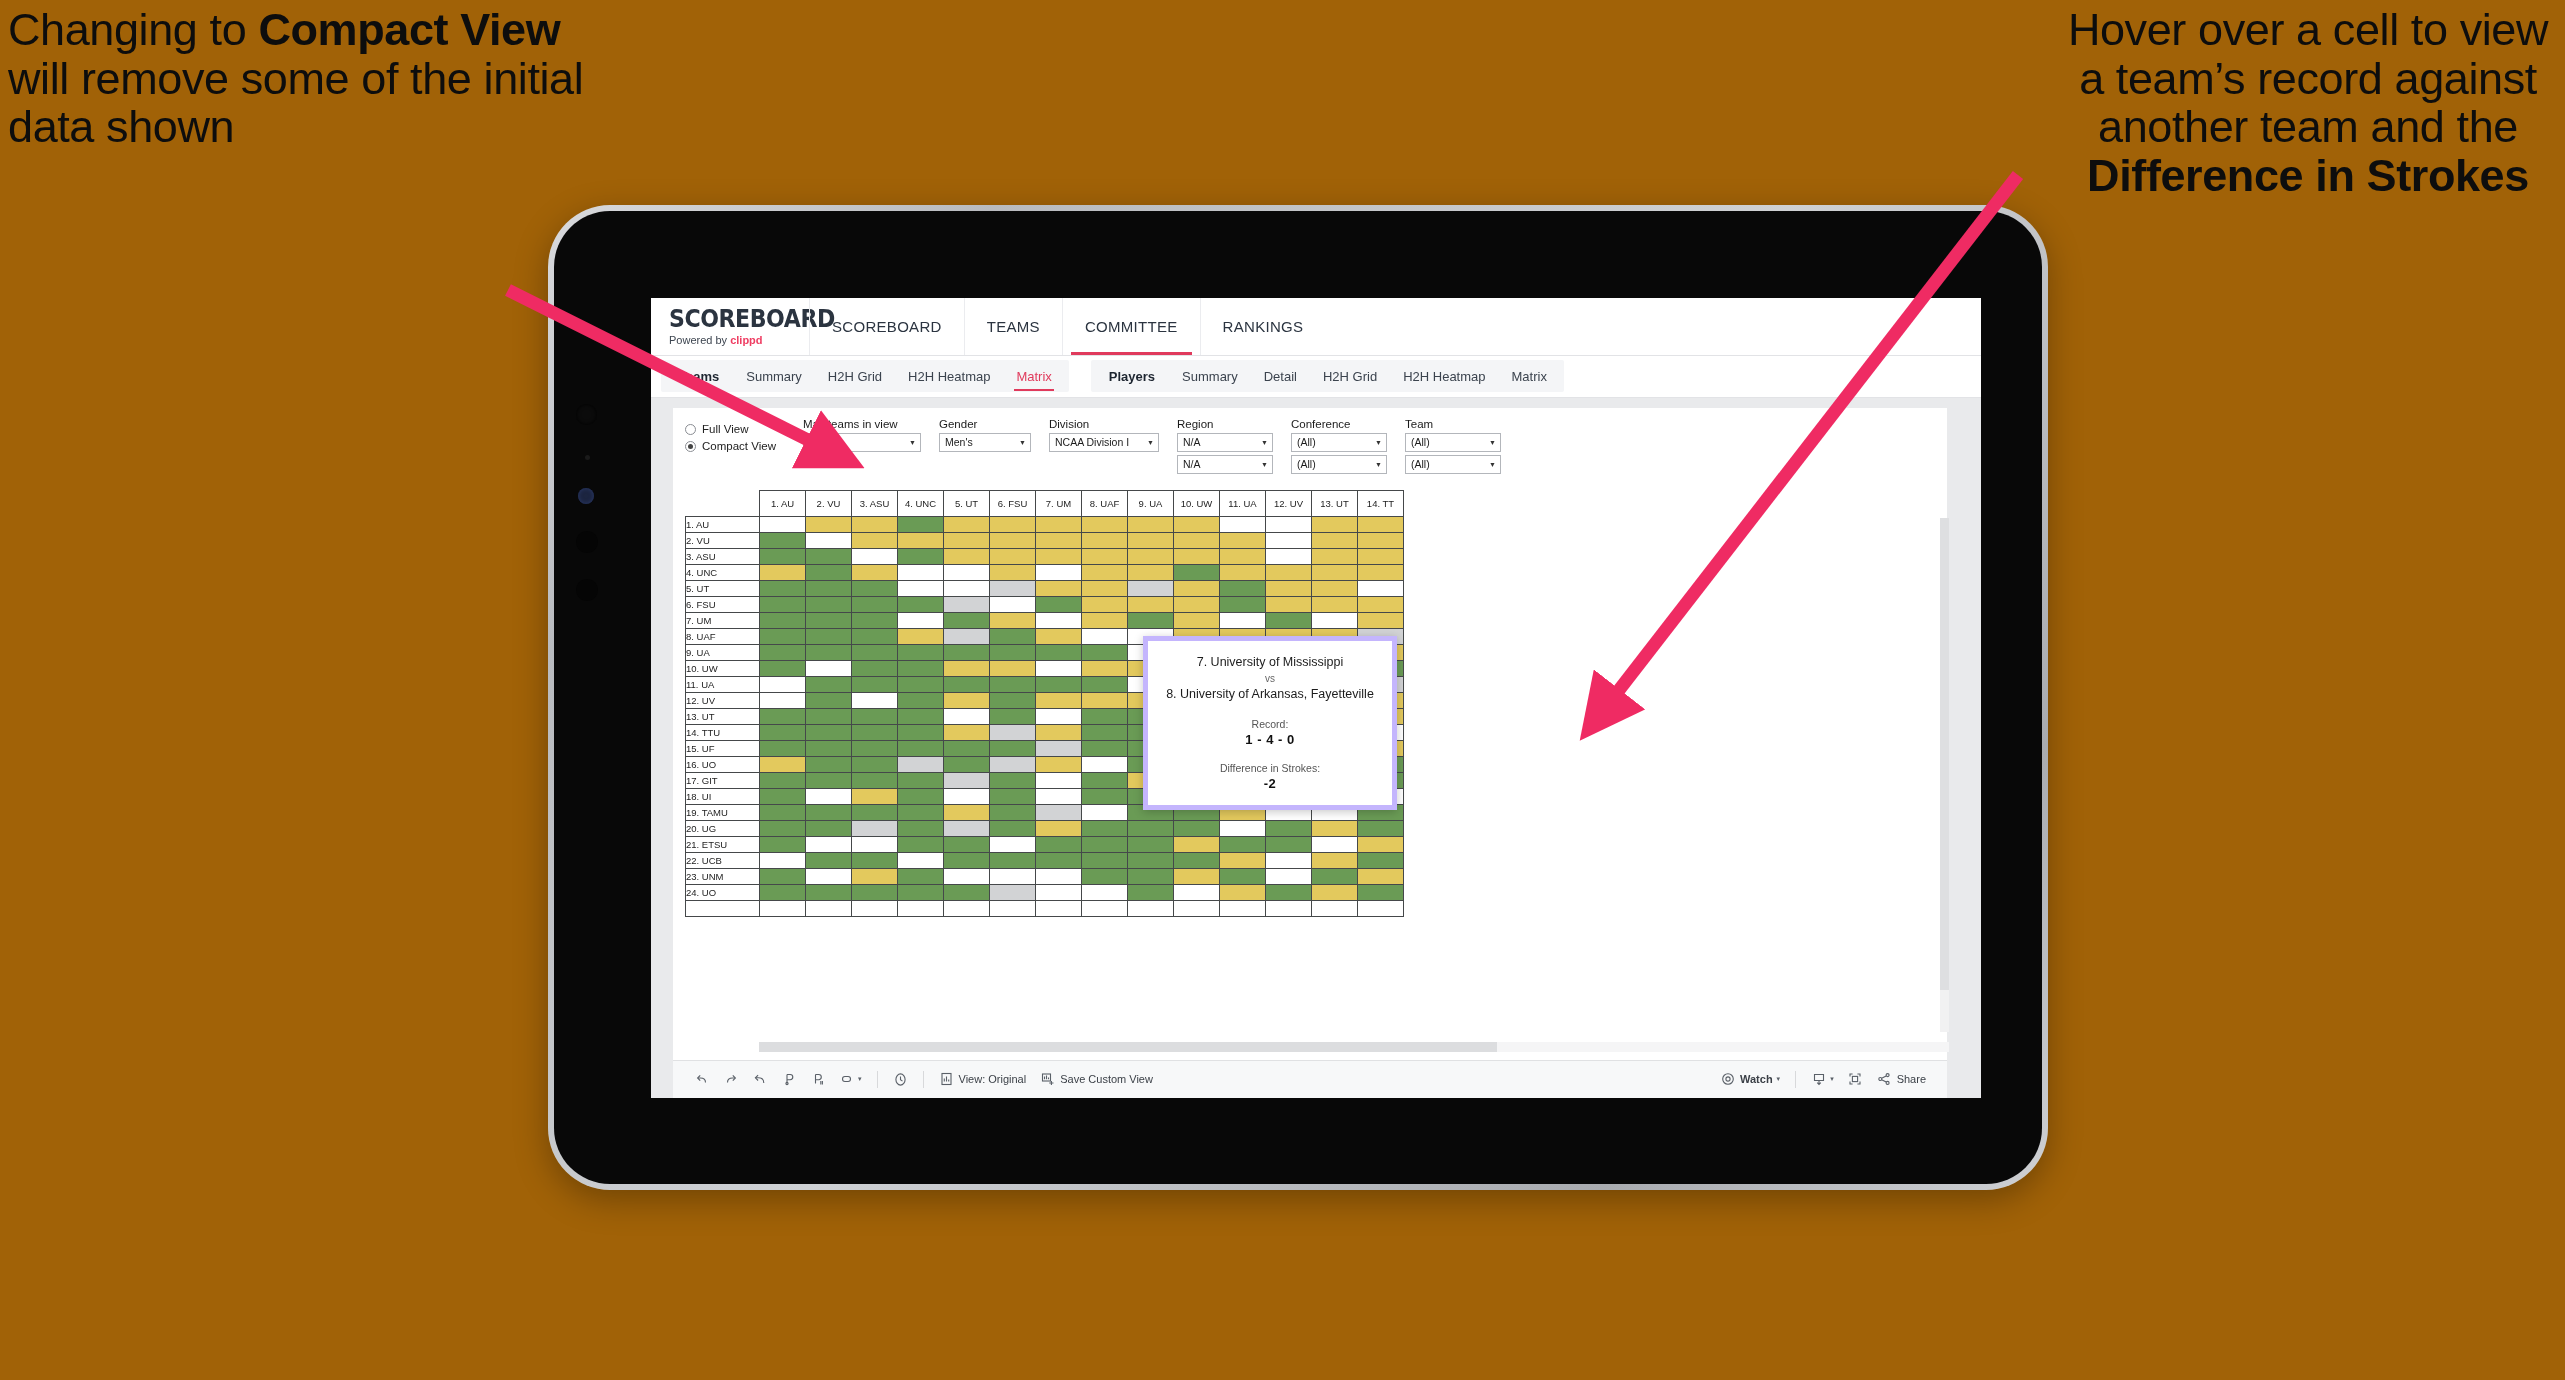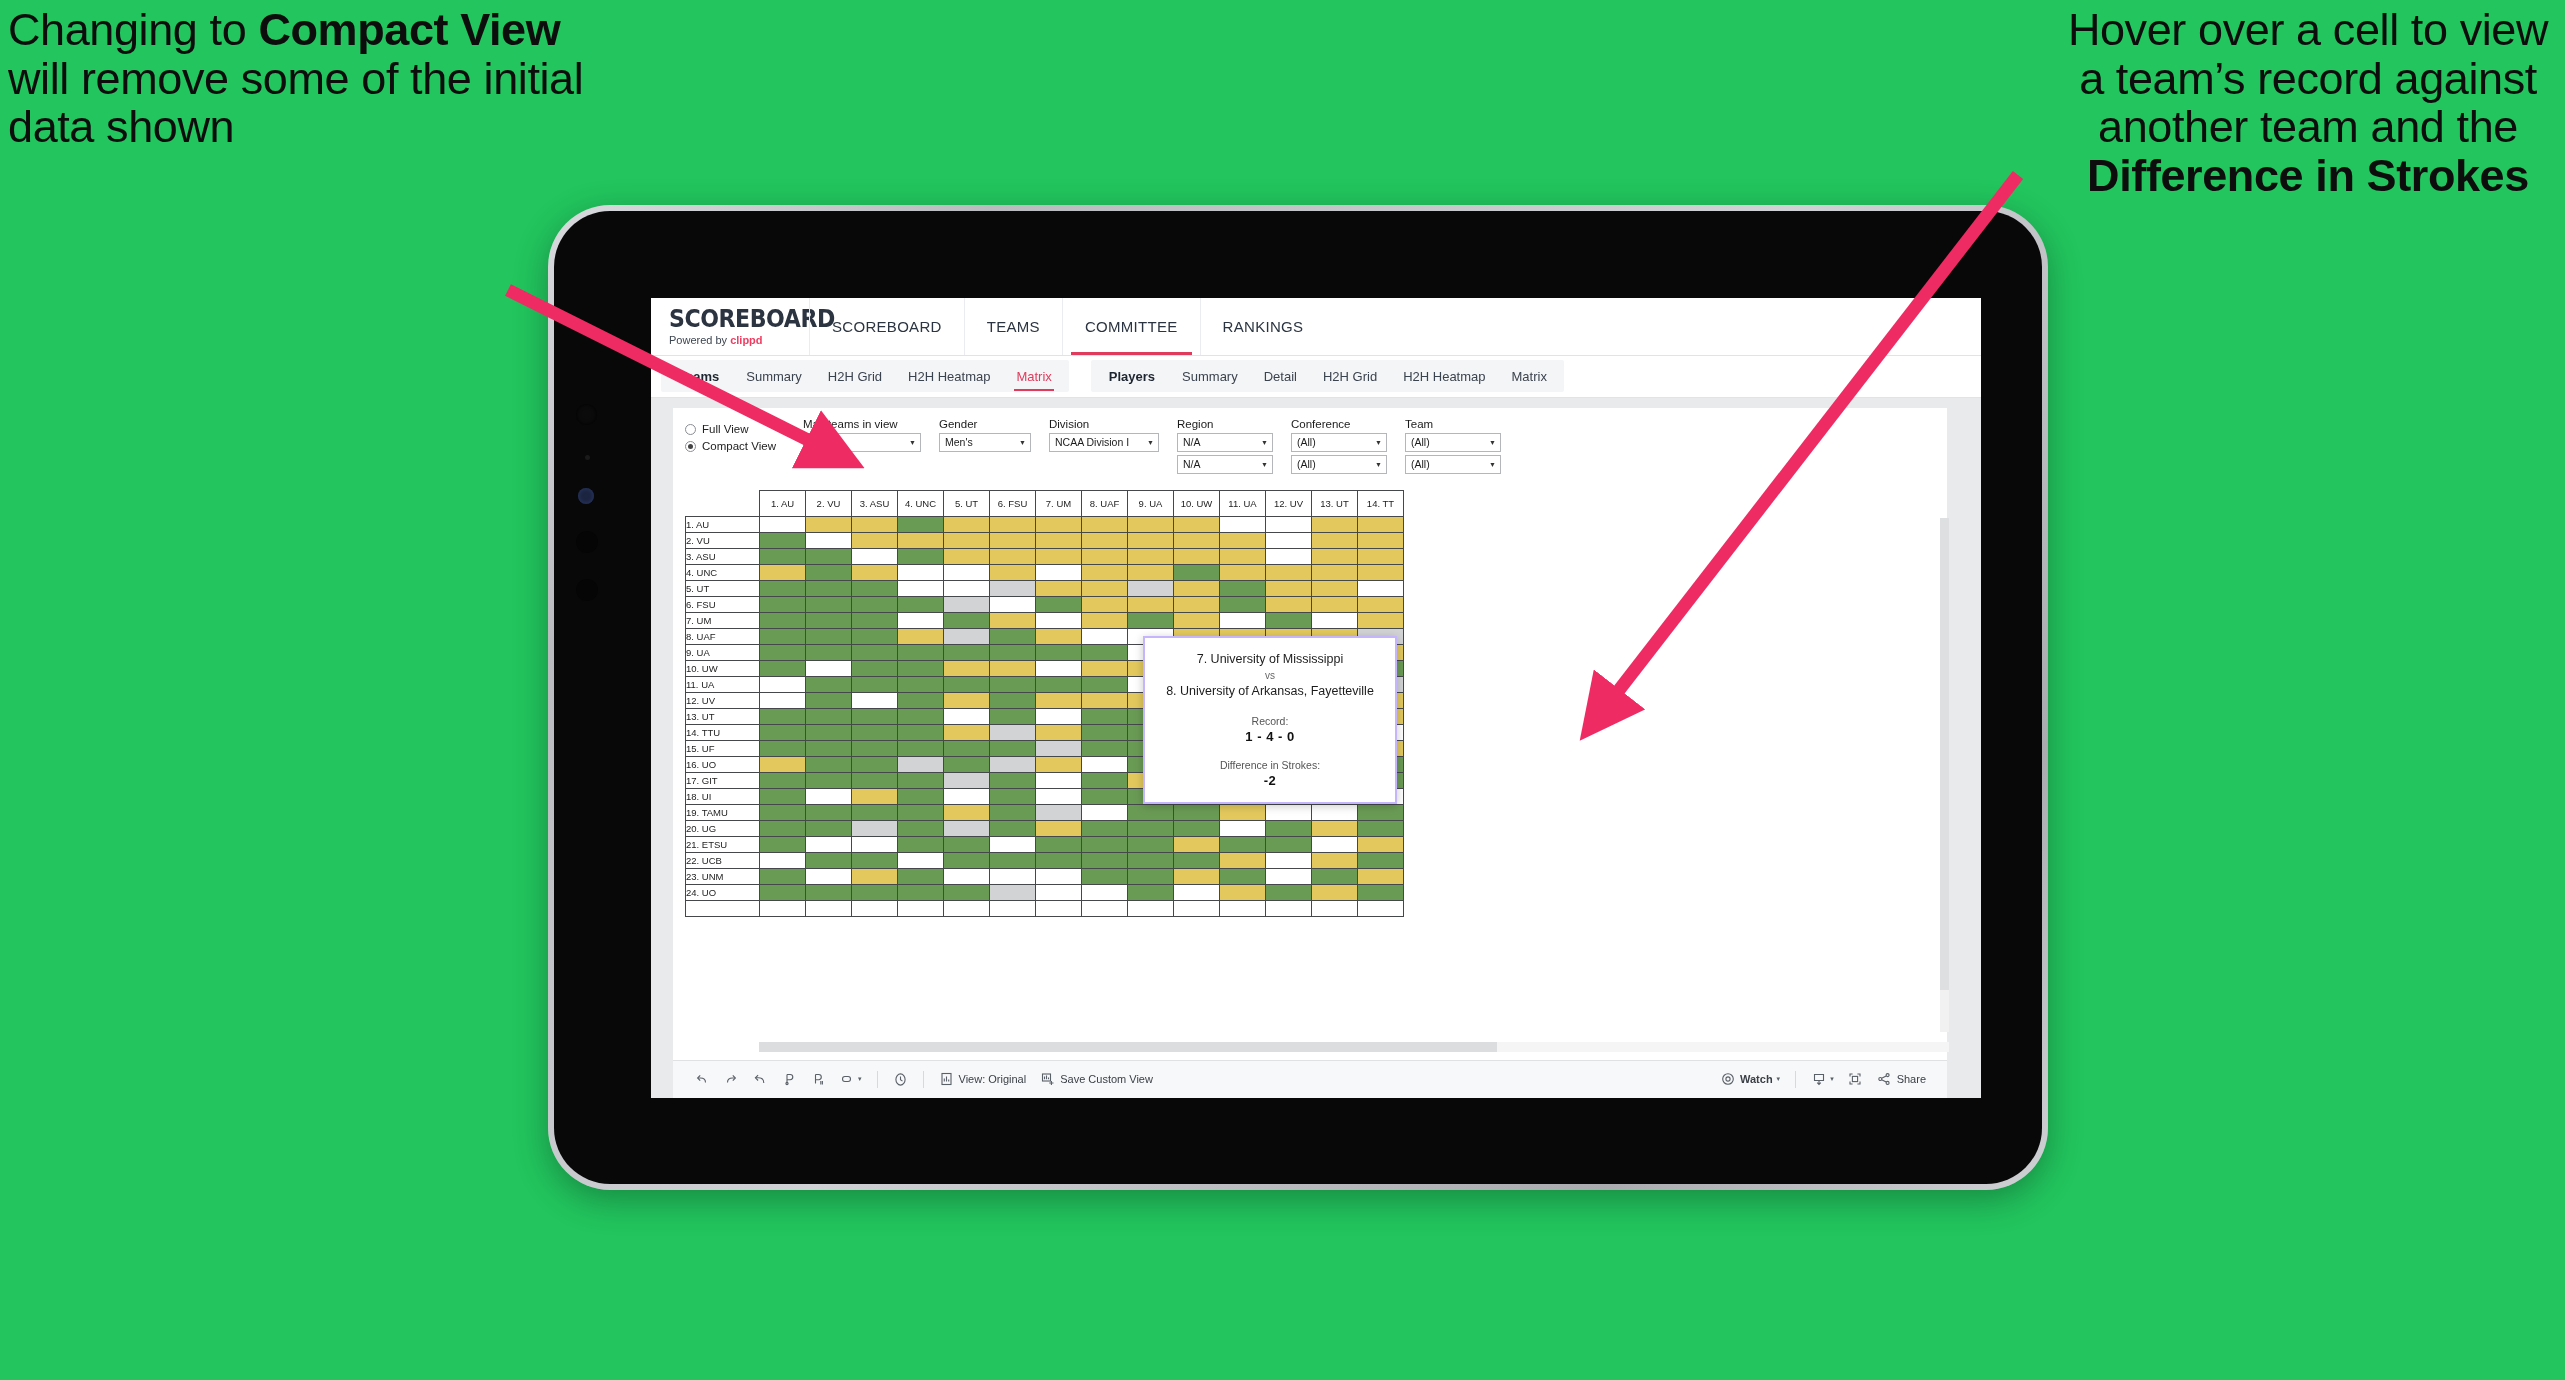--- a/index.html
+++ b/index.html
@@ -2,21 +2,21 @@
 <html><head>
 <meta charset="utf-8">
 <style>
   * { box-sizing: border-box; margin: 0; padding: 0; }
   html, body {
     width: 2565px; height: 1380px;
     background: #ffffff;
     font-family: "Liberation Sans", sans-serif;
     overflow: hidden;
   }
-  #stage { position: relative; width: 2565px; height: 1380px; background:#22c55e; }
+  #stage { position: relative; width: 2565px; height: 1380px; background:#a16207; }
 
   
   .annot {
     position: absolute;
     color: #0d0d0d;
     font-size: 45px;
     line-height: 1.08;
     letter-spacing: -0.4px;
     font-weight: 400;
   }
@@ -149,21 +149,21 @@
 
   
   #vscroll { position:absolute; right:-12px; top:28px; bottom:6px; width:9px; background:#f1f1f2; }
   #vscroll .thumb { position:absolute; left:0; right:0; top:0; height: 92%; background:#dedfe1; }
   #hscroll { position:absolute; left:74px; right:-12px; bottom:-14px; height:10px; background:#f5f5f6; }
   #hscroll .thumb { position:absolute; left:0; top:0; bottom:0; width:62%; background:#dcdddf; }
 
   
   #tooltip {
     position:absolute; left: 470px; top: 228px; width: 254px;
-    background:#fff; border:2px solid #c4b5fd; box-shadow: 0 2px 9px rgba(0,0,0,.22);
+    background:#fff; border:5px solid #c4b5fd; box-shadow: 0 2px 9px rgba(0,0,0,.22);
     padding: 14px 10px 14px 10px; text-align:center; z-index: 20;
   }
   #tooltip .tt-team { font-size: 12.5px; color:#1c1c1c; line-height: 1.25; }
   #tooltip .tt-vs { font-size: 10px; color:#666; margin: 3px 0; }
   #tooltip .tt-lbl { font-size: 10.5px; color:#555; margin-top: 15px; }
   #tooltip .tt-val { font-size: 13px; color:#111; font-weight: 600; margin-top: 2px; letter-spacing:.5px; }
 
   
   #toolbar {
     position:absolute; left:0; right:0; bottom:0; height: 38px;

